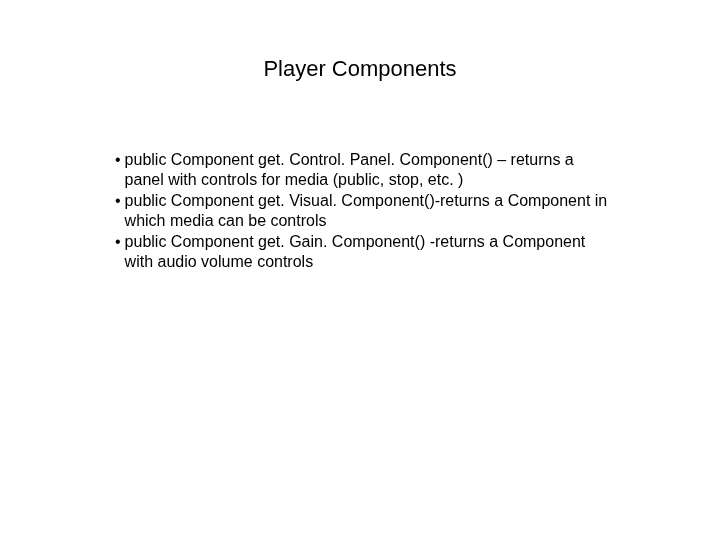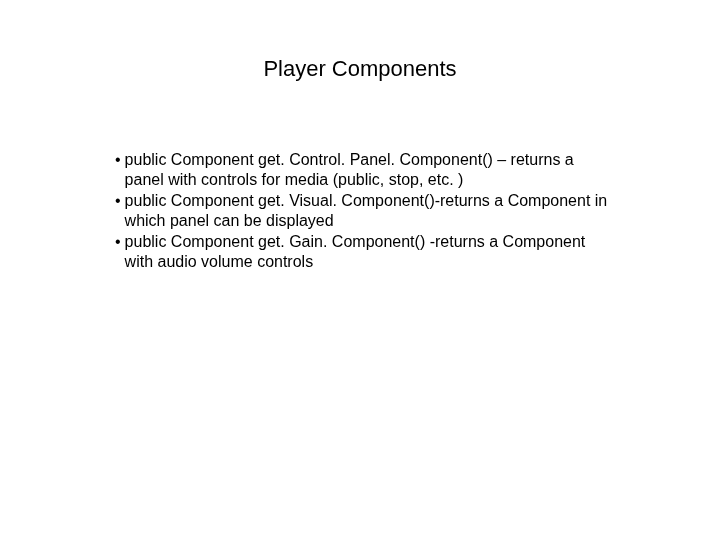--- a/index.html
+++ b/index.html
@@ -51,20 +51,20 @@
 <div class="slide">
   <div class="title">Player Components</div>
 
   <div class="body">
     <div class="bullet">
       <span class="dot">•</span>
       <span class="text">public Component get. Control. Panel. Component() – returns a panel with controls for media (public, stop, etc. )</span>
     </div>
     <div class="bullet">
       <span class="dot">•</span>
-      <span class="text">public Component get. Visual. Component()-returns a Component in which panel can be displayed</span>
+      <span class="text">public Component get. Visual. Component()-returns a Component in which media can be controls</span>
     </div>
     <div class="bullet">
       <span class="dot">•</span>
       <span class="text">public Component get. Gain. Component() -returns a Component with audio volume controls</span>
     </div>
   </div>
 </div>
 
 </body></html>

